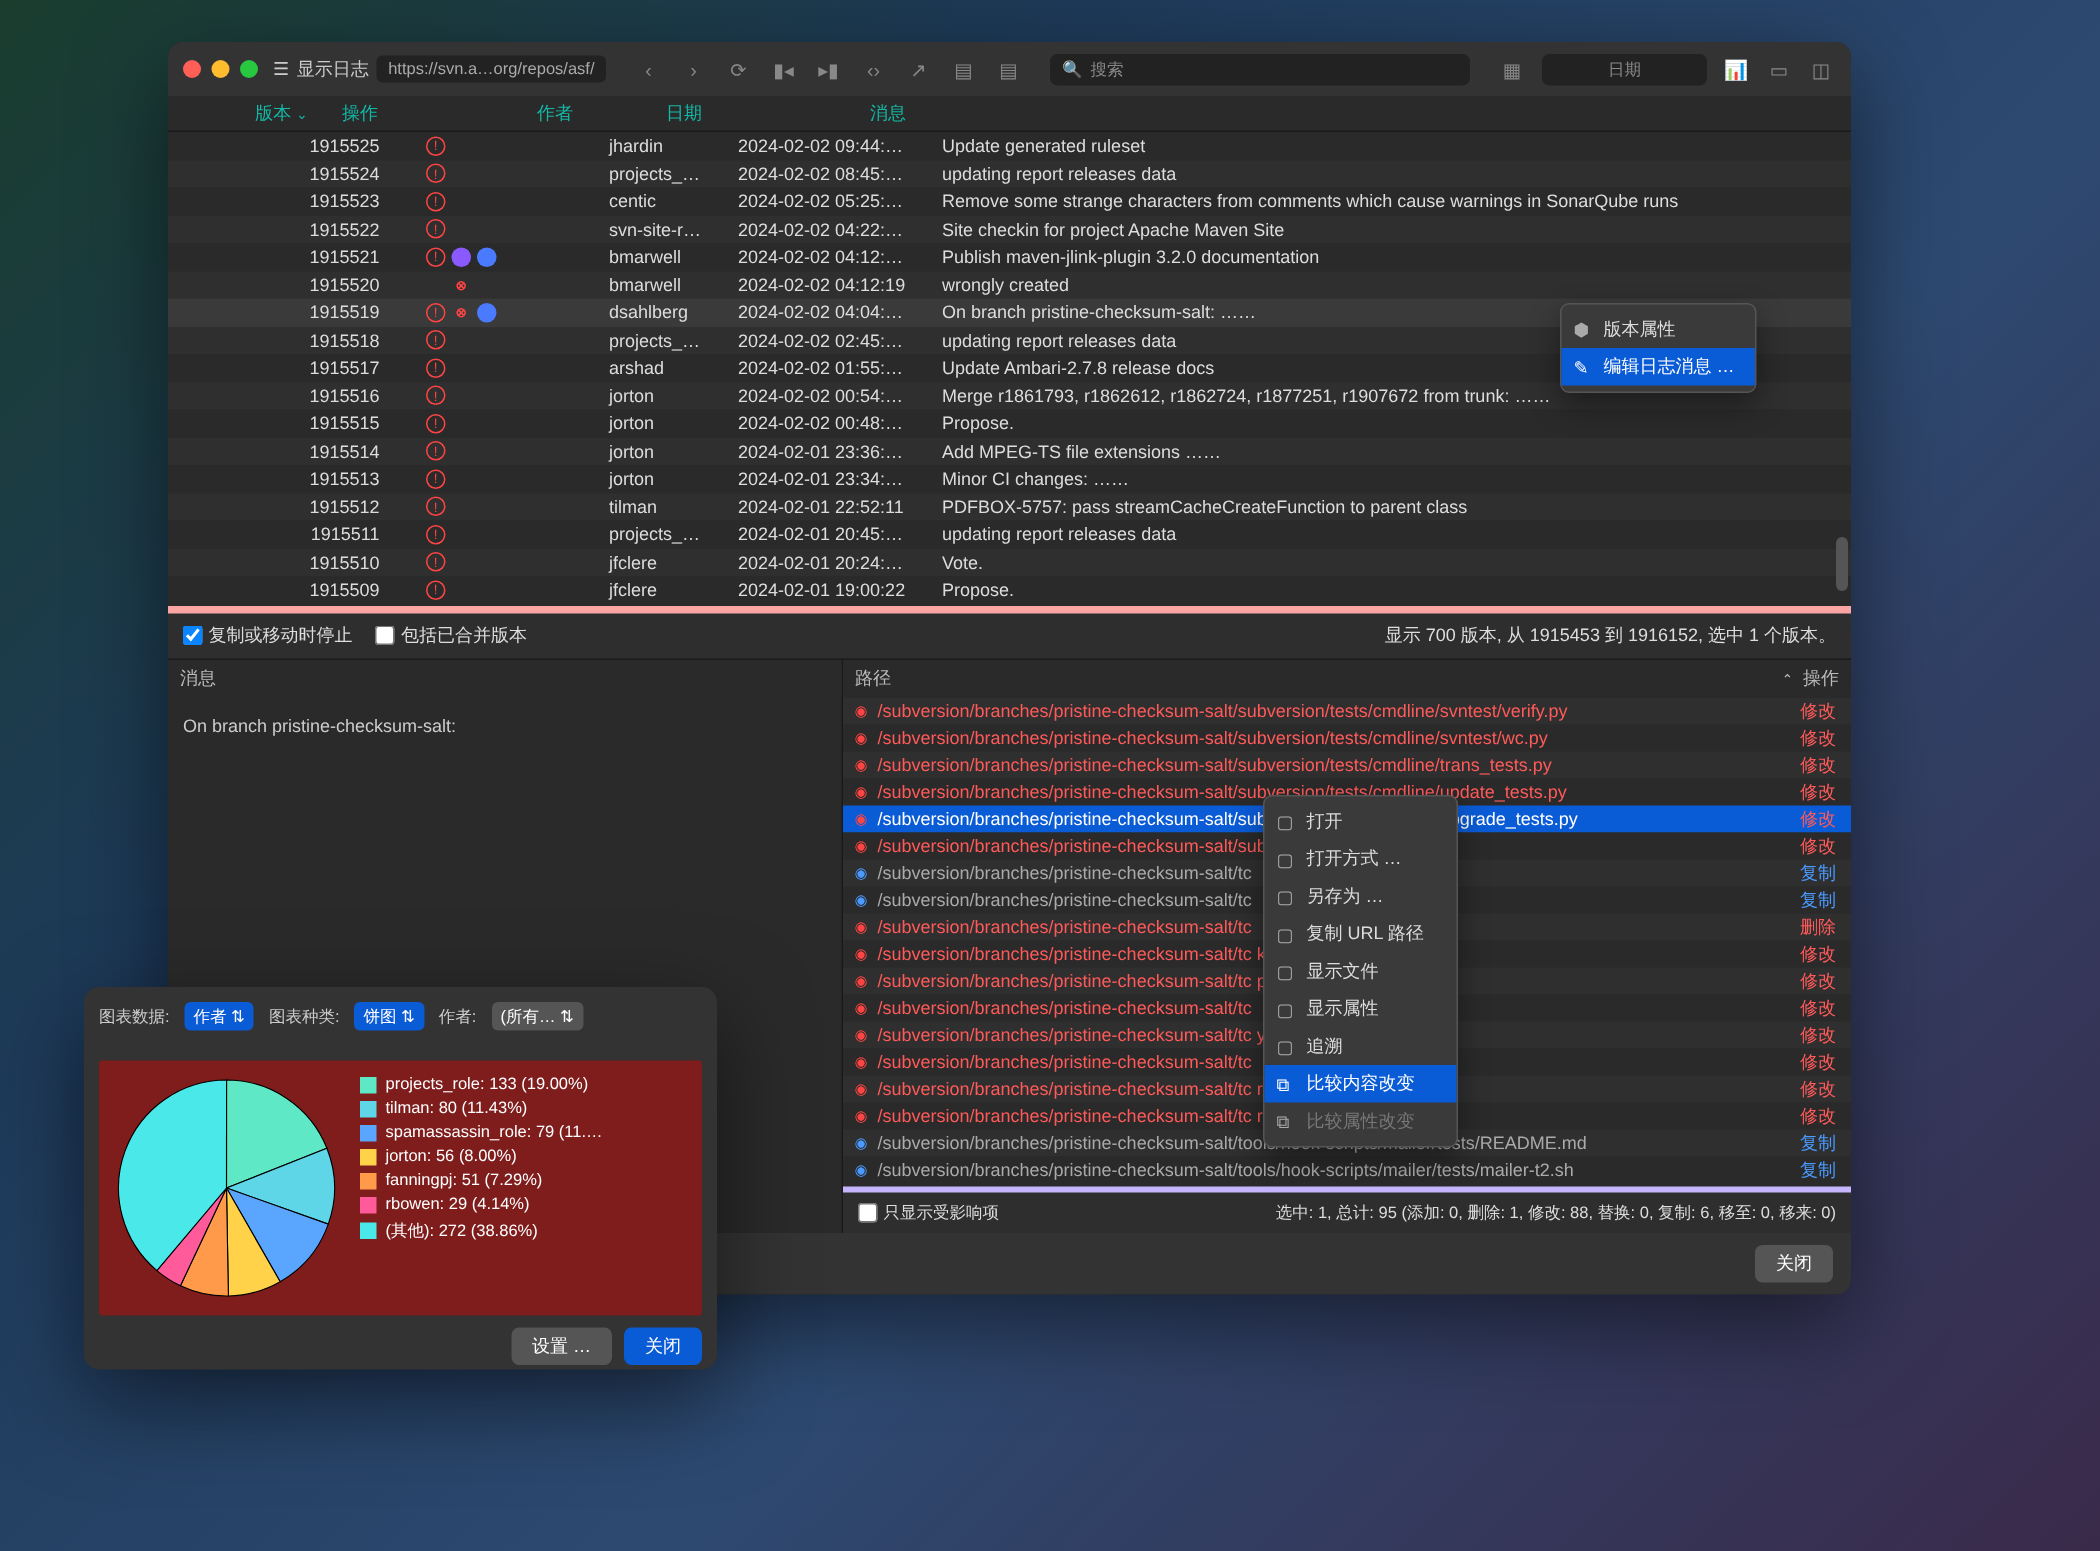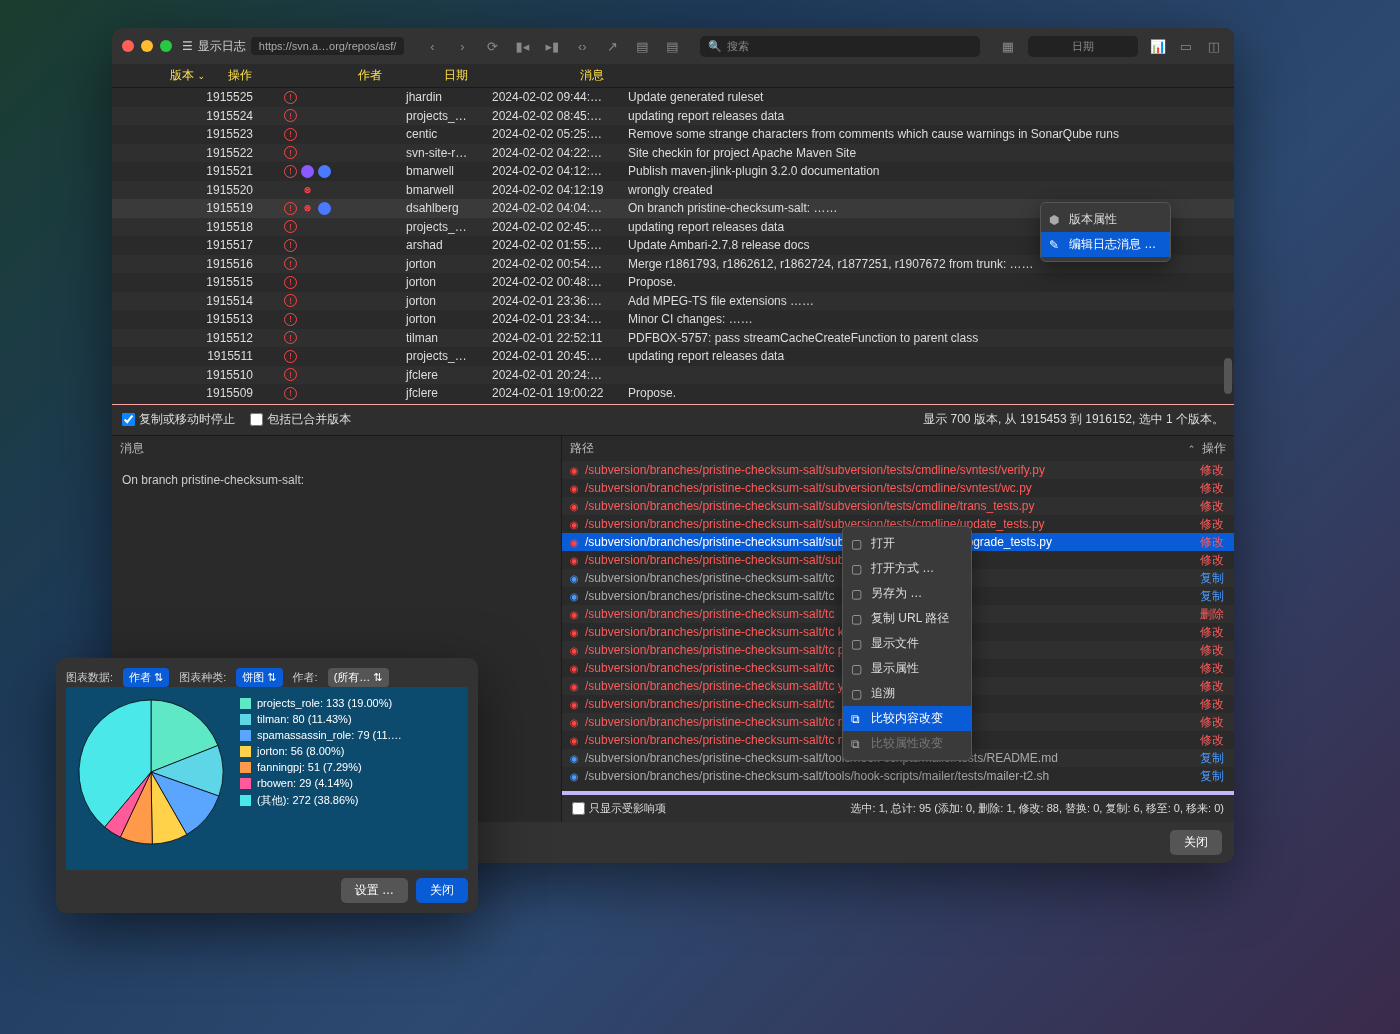--- a/index.html
+++ b/index.html
@@ -18,36 +18,36 @@
 .dot { width: 12px; height: 12px; border-radius: 50%; }
 .red { background: #ff5f57; } .yellow { background: #febc2e; } .green { background: #28c840; }
 .tb-title { display: flex; align-items: center; gap: 5px; font-size: 12px; color: #ccc; }
 .url-box { background: #222; padding: 3px 8px; border-radius: 4px; font-size: 11px; color: #aaa; }
 .tb-icons { display: flex; gap: 10px; margin-left: 8px; color: #888; align-items: center; }
 .tb-btn { width: 20px; height: 20px; display: flex; align-items: center; justify-content: center; cursor: pointer; }
 .search-box { flex: 1; background: #222; border-radius: 5px; padding: 3px 8px; font-size: 11px; color: #888; margin: 0 8px; display:flex; align-items:center; gap:5px;}
 .date-box { width: 110px; background: #222; border-radius: 5px; padding: 3px 8px; font-size: 11px; color: #888; text-align: center;}
 .tb-right { display: flex; gap: 8px; color: #888; }
 
-.table-head { display: flex; background: #2a2a2a; font-size: 12px; color: #fde047; border-bottom: 1px solid #1a1a1a; }
+.table-head { display: flex; background: #2a2a2a; font-size: 12px; color: #14b8a6; border-bottom: 1px solid #1a1a1a; }
 .th, .td { padding: 3px 8px; overflow: hidden; white-space: nowrap; text-overflow: ellipsis; }
 .c-rev { width: 108px; text-align: right; padding-right: 15px;} .c-ops { width: 130px; } .c-author { width: 86px; } .c-date { width: 136px; } .c-msg { flex: 1; }
 .log-body { height: 316px; overflow: hidden; position: relative; }
 .log-row { display: flex; font-size: 12px; height: 18.5px; align-items: center; padding-left: 48px; }
 .log-row:nth-child(odd) { background: #2f2f2f; }
 .log-row:nth-child(even) { background: #2a2a2a; }
 .log-row.sel { background: #3a3a3a; }
 .ops-icons { display: flex; gap: 4px; padding-left: 8px;}
 .op-i { width: 13px; height: 13px; border-radius: 50%; display: inline-flex; align-items:center; justify-content:center; font-size:9px; }
 .op-red { border: 1.5px solid #ff4444; color:#ff4444; }
 .op-purple { background: #8a5aff; }
 .op-redx { color:#ff4444; font-weight:bold; background: none;}
 .op-blue { background: #4a7aff; }
 
-.status-bar { display: flex; justify-content: space-between; padding: 6px 10px; background: #2e2e2e; font-size: 12px; border-top:1px solid #fca5a5; border-bottom:1px solid #1a1a1a;}
+.status-bar { display: flex; justify-content: space-between; padding: 6px 10px; background: #2e2e2e; font-size: 12px; border-top:5px solid #fca5a5; border-bottom:1px solid #1a1a1a;}
 .cb { display: inline-flex; align-items: center; gap: 4px; margin-right: 12px; }
 .cb input { accent-color: #0a84ff; }
 
 .split { flex: 1; display: flex; }
 .msg-panel { width: 450px; border-right: 1px solid #1a1a1a; display: flex; flex-direction: column; }
 .panel-head { padding: 4px 8px; font-size: 12px; background: #2a2a2a; color: #bbb; display:flex; justify-content: space-between;}
 .msg-body { padding: 10px; font-size: 12px; color: #ccc; line-height: 1.6; }
 .path-panel { flex: 1; display: flex; flex-direction: column; position: relative; justify-content: center;}
 .path-body { flex: 1; overflow: hidden; }
 .path-row { display: flex; font-size: 12px; height: 18px; align-items: center; padding: 0 6px; gap: 5px; }
@@ -70,24 +70,24 @@
 .ctx-item.dis { color: #777; }
 .ctx-ico { position:absolute; left:8px; width:14px; color:#aaa;}
 .ctx-item.sel .ctx-ico { color:#fff;}
 .ctx2 { position: absolute; left: 1040px; top: 202px; }
 
 .pie-window {
   position: absolute; left: 56px; top: 658px; width: 422px; height: 255px;
   background: #333; border-radius: 10px; box-shadow: 0 20px 60px rgba(0,0,0,0.5);
   display: flex; flex-direction: column; padding: 10px;
 }
-.pie-controls { display: flex; gap: 10px; align-items: center; font-size: 11px; color: #ccc; margin-bottom: 0;}
+.pie-controls { display: flex; gap: 10px; align-items: center; font-size: 11px; color: #ccc; margin-bottom: 20px;}
 .sel-box { background: #0a5bd6; color: #fff; padding: 2px 6px; border-radius: 4px; display:flex; align-items:center; gap:3px; font-size:11px;}
 .sel-box.grey { background: #555; }
-.pie-content { flex: 1; background: #0c4a6e; display: flex; padding: 10px; gap: 14px; border-radius:2px;justify-content:space-between;}
+.pie-content { flex: 1; background: #7f1d1d; display: flex; padding: 10px; gap: 14px; border-radius:2px;justify-content:space-between;}
 .pie-svg { width: 150px; height: 150px; }
 .legend { flex: 1; font-family: Menlo, monospace; font-size: 11px; color: #fff; }
 .leg-row { display: flex; align-items: center; gap: 6px; margin-bottom: 4px; }
 .sw { width: 11px; height: 11px; }
 .pie-footer { display: flex; justify-content: flex-end; gap: 8px; margin-top: 8px; }
 .btn-blue { background: #0a5bd6; }
 
 .scrollbar-v { position: absolute; right: 2px; width: 8px; background: #555; border-radius: 4px; }
 </style>
 </head>
@@ -311,20 +311,21 @@
       </div>
       <div class="log-row">
         <div class="td c-rev">1915510</div>
         <div class="td c-ops">
           <div class="ops-icons">
             <span class="op-i op-red">!</span>
           </div>
         </div>
         <div class="td c-author">jfclere</div>
         <div class="td c-date">2024-02-01 20:24:…</div>
+        <div class="td c-msg">Vote.</div>
       </div>
       <div class="log-row">
         <div class="td c-rev">1915509</div>
         <div class="td c-ops">
           <div class="ops-icons">
             <span class="op-i op-red">!</span>
           </div>
         </div>
         <div class="td c-author">jfclere</div>
         <div class="td c-date">2024-02-01 19:00:22</div>

